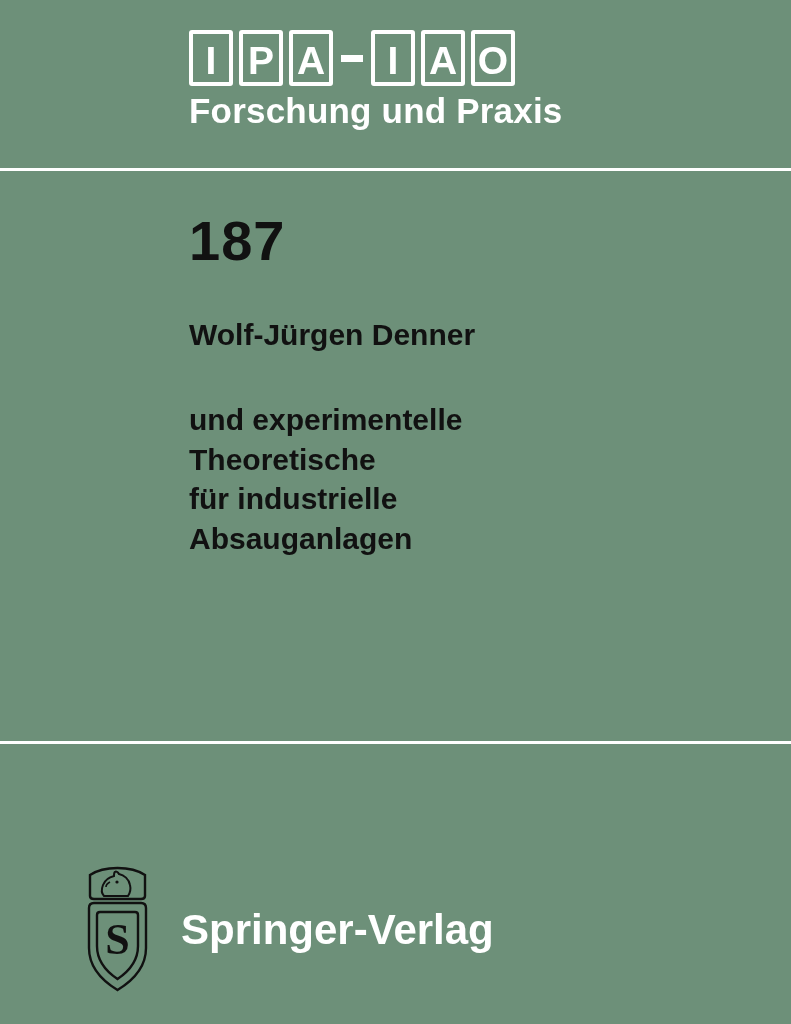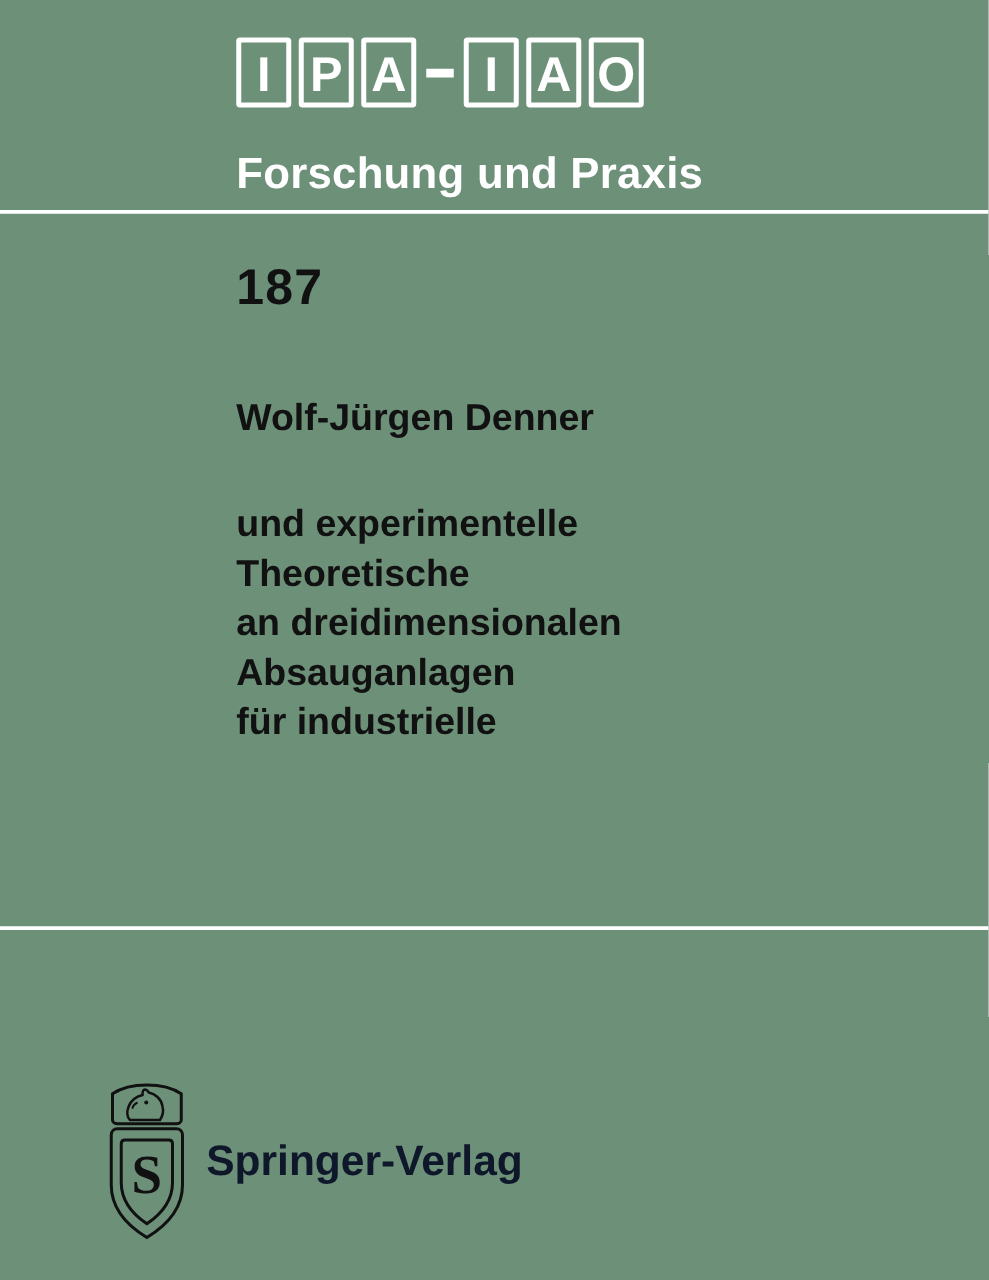--- a/index.html
+++ b/index.html
@@ -57,21 +57,21 @@
     position: absolute;
     left: 2px;
     top: 25px;
     width: 22px;
     height: 7px;
     background: #ffffff;
   }
   .series-sub {
     position: absolute;
     left: 189px;
-    top: 119px;
+    top: 91px;
     color: #ffffff;
     font-size: 35px;
     font-weight: bold;
     letter-spacing: 0.2px;
     white-space: nowrap;
   }
   .rule {
     position: absolute;
     left: 0;
     width: 791px;
@@ -79,21 +79,21 @@
     background: #ffffff;
   }
   .rule-top { top: 168px; }
   .rule-bottom { top: 741px; }
 
   
   .volume {
     position: absolute;
     left: 189px;
     top: 208px;
-    font-size: 40px;
+    font-size: 56px;
     font-weight: bold;
     color: #111111;
     letter-spacing: 1px;
   }
   .author {
     position: absolute;
     left: 189px;
     top: 318px;
     font-size: 30px;
     font-weight: bold;
@@ -118,23 +118,24 @@
     top: 862px;
     display: flex;
     align-items: center;
   }
   .springer-logo {
     width: 95px;
     height: 135px;
     flex: 0 0 auto;
   }
   .publisher-name {
-    font-size: 34px;
+    margin-left: 16px;
+    font-size: 42px;
     font-weight: bold;
-    color: #0f172a;
+    color: #ffffff;
     white-space: nowrap;
   }
 </style>
 </head>
 <body>
 
 <div class="cover">
 
   <div class="header">
     <div class="series-logo">
@@ -151,23 +152,22 @@
 
   <div class="rule rule-top"></div>
 
   <div class="volume">187</div>
 
   <div class="author">Wolf-Jürgen Denner</div>
 
   <div class="title">
     <span class="title-line">und experimentelle</span>
     <span class="title-line">Theoretische</span>
-    <span class="title-line">an dreidimensionalen</span>
+    <span class="title-line">für industrielle</span>
     <span class="title-line">Absauganlagen</span>
-    <span class="title-line">für industrielle</span>
   </div>
 
   <div class="rule rule-bottom"></div>
 
   <div class="publisher">
     <svg class="springer-logo" viewBox="0 0 95 135">
       <g fill="none" stroke="#111111" stroke-width="2.4">
 
         <path d="M47.5 6 C36 6 26 9 20 13 L20 34 C20 36 22 37 24 37 L71 37 C73 37 75 36 75 34 L75 13 C69 9 59 6 47.5 6 Z"></path>
         <path d="M24 41 L71 41 C74 41 76 43 76 46 L76 86 C76 104 64 118 47.5 128 C31 118 19 104 19 86 L19 46 C19 43 21 41 24 41 Z"></path>

